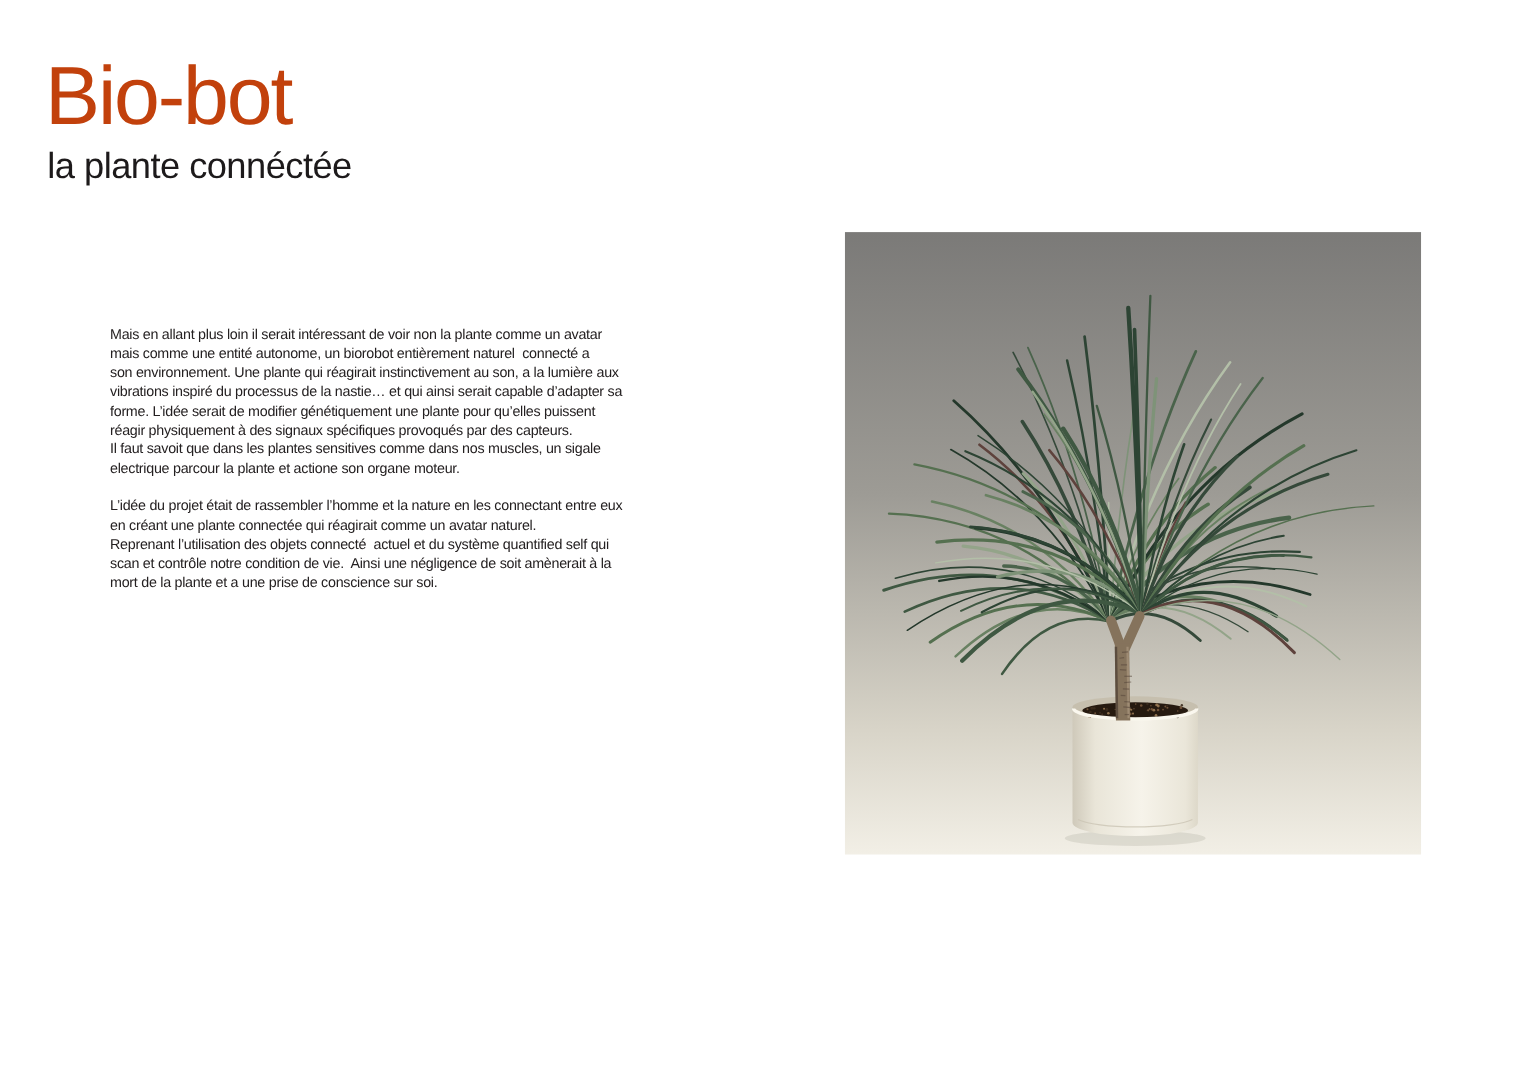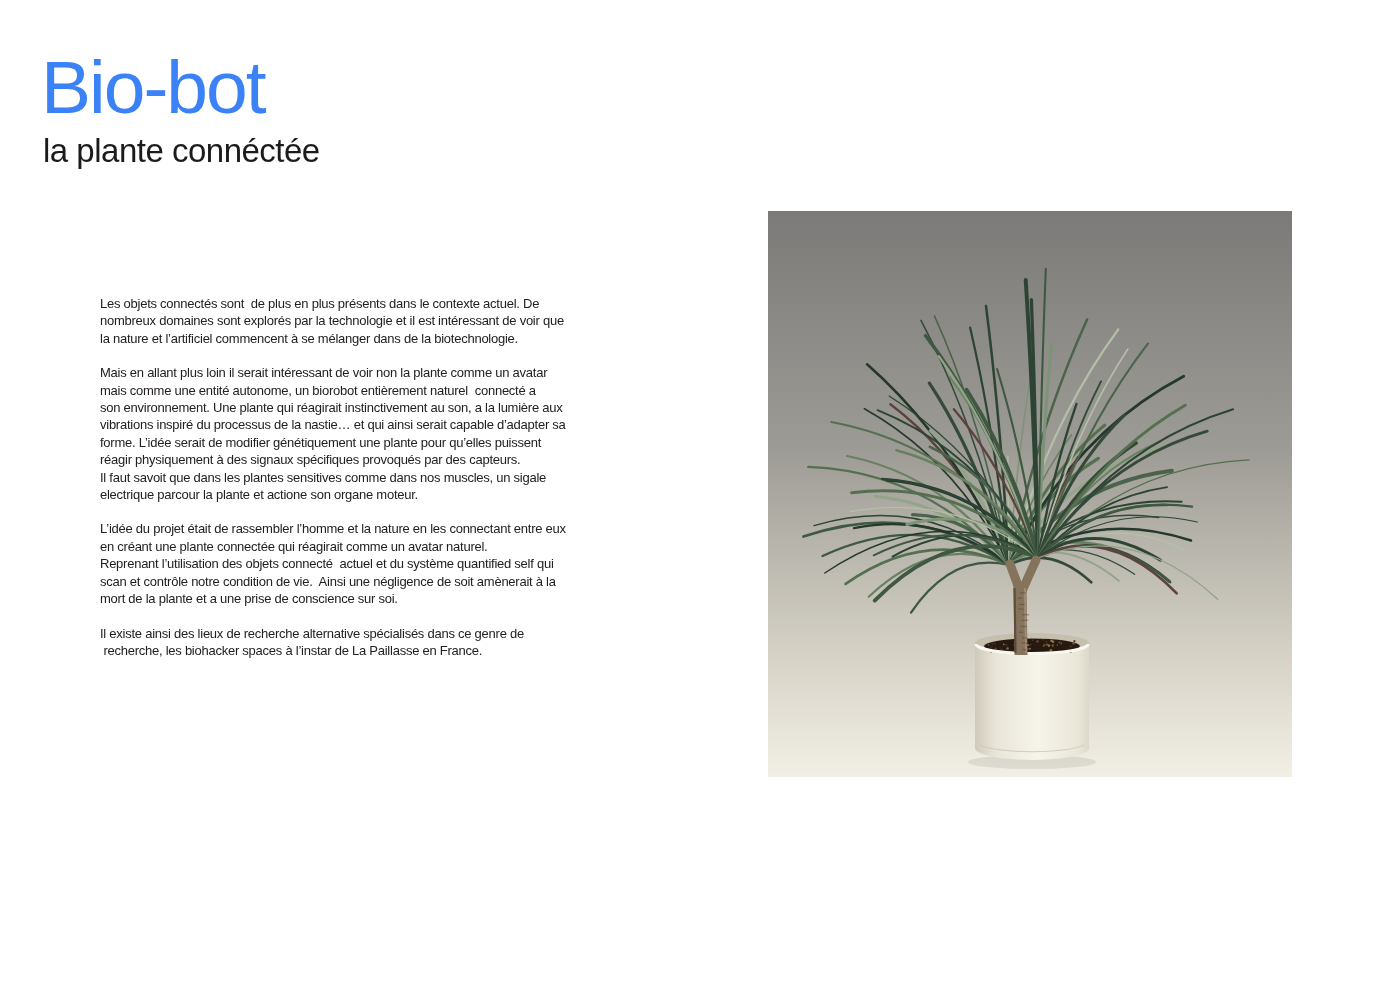--- a/index.html
+++ b/index.html
@@ -5,21 +5,21 @@
   html,body{margin:0;padding:0;}
   body{
     width:1400px;height:990px;background:#ffffff;
     font-family:"Liberation Sans","DejaVu Sans",sans-serif;
     color:#221e1f;position:relative;overflow:hidden;
   }
   .header{position:absolute;left:0;top:0;}
   .page-title{
     position:absolute;left:41px;top:48px;margin:0;
     font-size:75px;font-weight:400;letter-spacing:-2px;line-height:1.05;
-    white-space:nowrap;color:#3b82f6;
+    white-space:nowrap;color:#c2410c;
   }
   .page-subtitle{
     position:absolute;left:43px;top:133px;margin:0;
     font-size:33px;font-weight:400;letter-spacing:-0.5px;line-height:1.1;
     white-space:nowrap;color:#1d1a1b;text-align:center;
   }
   .text-col{
     position:absolute;left:100px;top:295px;width:640px;
   }
   .para{
@@ -36,38 +36,33 @@
 <body>
 
 <div class="page">
 
   <header class="header">
     <h1 class="page-title">Bio-bot</h1>
     <h2 class="page-subtitle">la plante connéctée</h2>
   </header>
 
   <section class="text-col">
-    <p class="para">Les objets connectés sont  de plus en plus présents dans le contexte actuel. De
-nombreux domaines sont explorés par la technologie et il est intéressant de voir que
-la nature et l’artificiel commencent à se mélanger dans de la biotechnologie.</p>
     <p class="para">Mais en allant plus loin il serait intéressant de voir non la plante comme un avatar
 mais comme une entité autonome, un biorobot entièrement naturel  connecté a
 son environnement. Une plante qui réagirait instinctivement au son, a la lumière aux
 vibrations inspiré du processus de la nastie… et qui ainsi serait capable d’adapter sa
 forme. L’idée serait de modifier génétiquement une plante pour qu’elles puissent
 réagir physiquement à des signaux spécifiques provoqués par des capteurs.
 Il faut savoit que dans les plantes sensitives comme dans nos muscles, un sigale
 electrique parcour la plante et actione son organe moteur.</p>
     <p class="para">L’idée du projet était de rassembler l’homme et la nature en les connectant entre eux
 en créant une plante connectée qui réagirait comme un avatar naturel.
 Reprenant l’utilisation des objets connecté  actuel et du système quantified self qui
 scan et contrôle notre condition de vie.  Ainsi une négligence de soit amènerait à la
 mort de la plante et a une prise de conscience sur soi.</p>
-    <p class="para">Il existe ainsi des lieux de recherche alternative spécialisés dans ce genre de
- recherche, les biohacker spaces à l’instar de La Paillasse en France.</p>
   </section>
 
   <figure class="photo">
     <svg id="plant-svg" viewBox="0 0 524 566" role="img" aria-label="Photographie d'un dracaena marginata dans un pot cylindrique blanc sur fond gris dégradé">
         <defs>
           <linearGradient id="bgG" x1="0" y1="0" x2="0" y2="1">
             <stop offset="0" stop-color="#7b7a78"></stop>
             <stop offset="0.42" stop-color="#9d9b95"></stop>
             <stop offset="0.8" stop-color="#d8d4c8"></stop>
             <stop offset="1" stop-color="#f2efe6"></stop>

